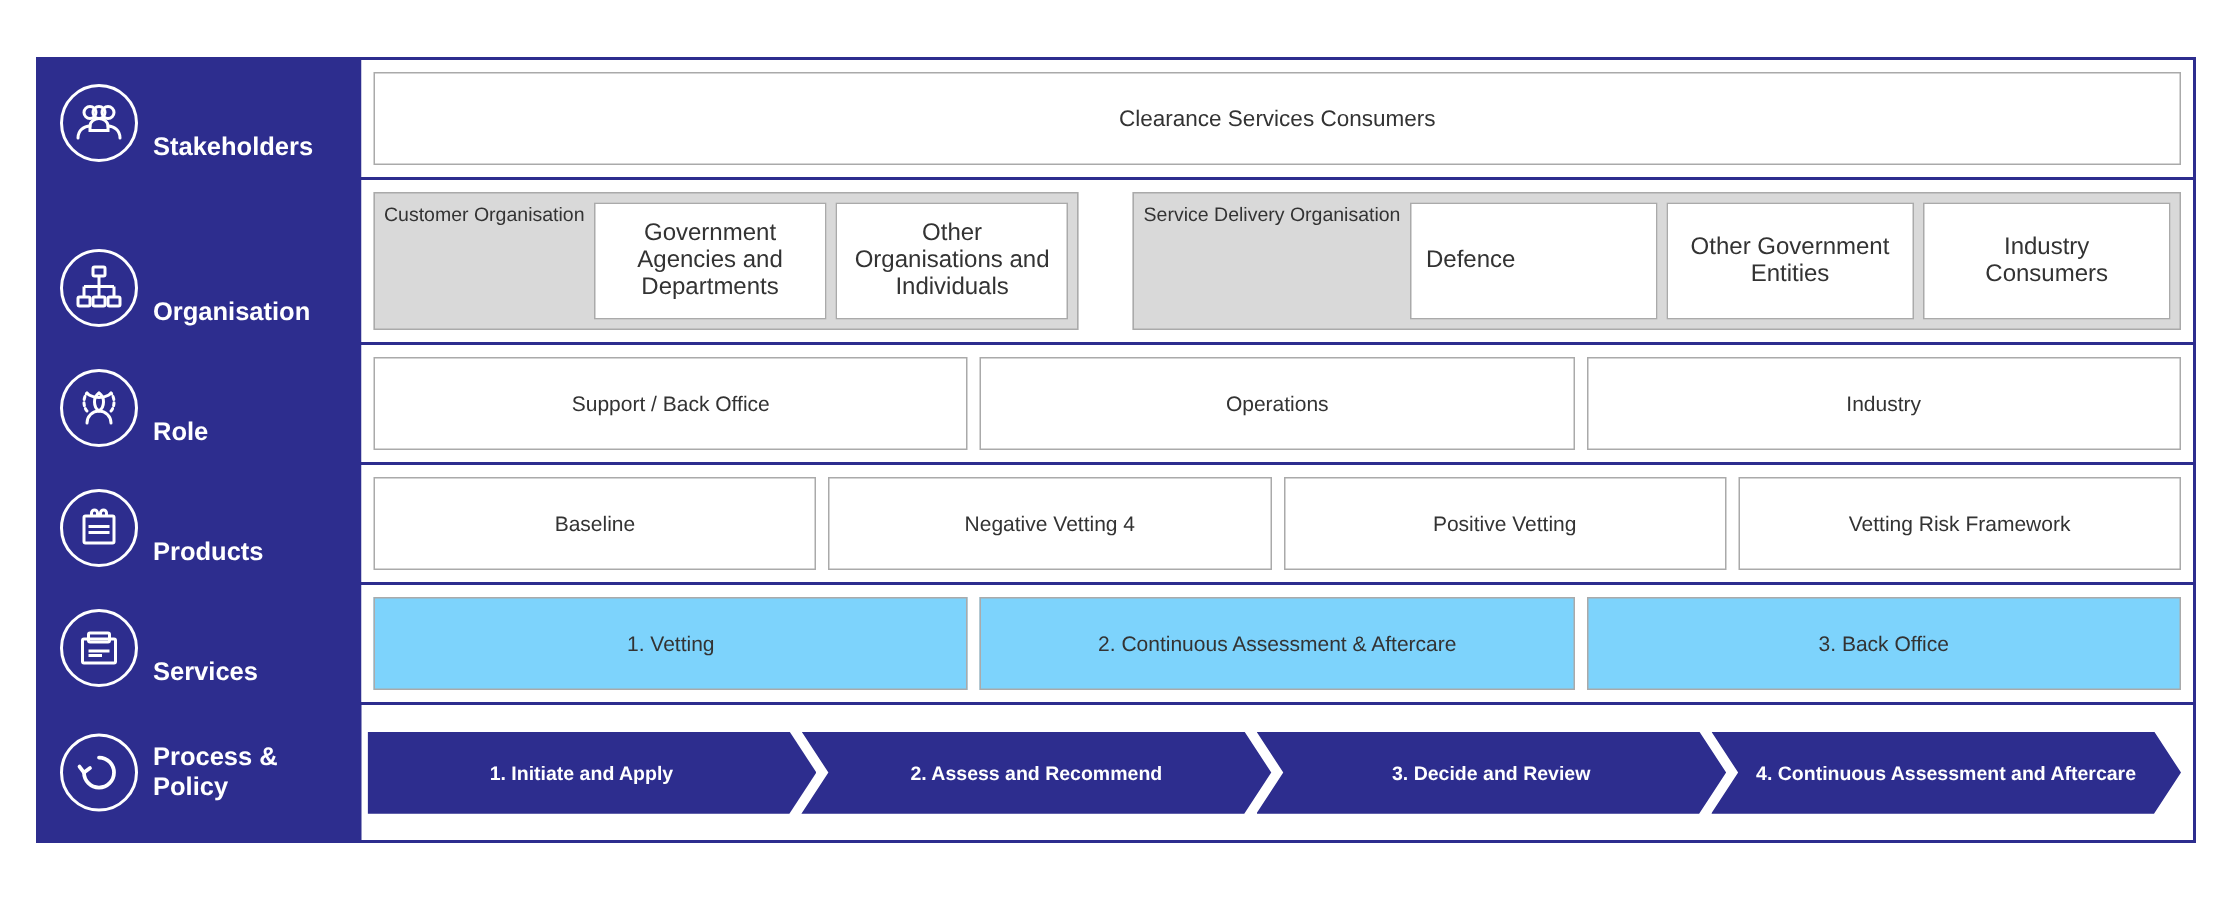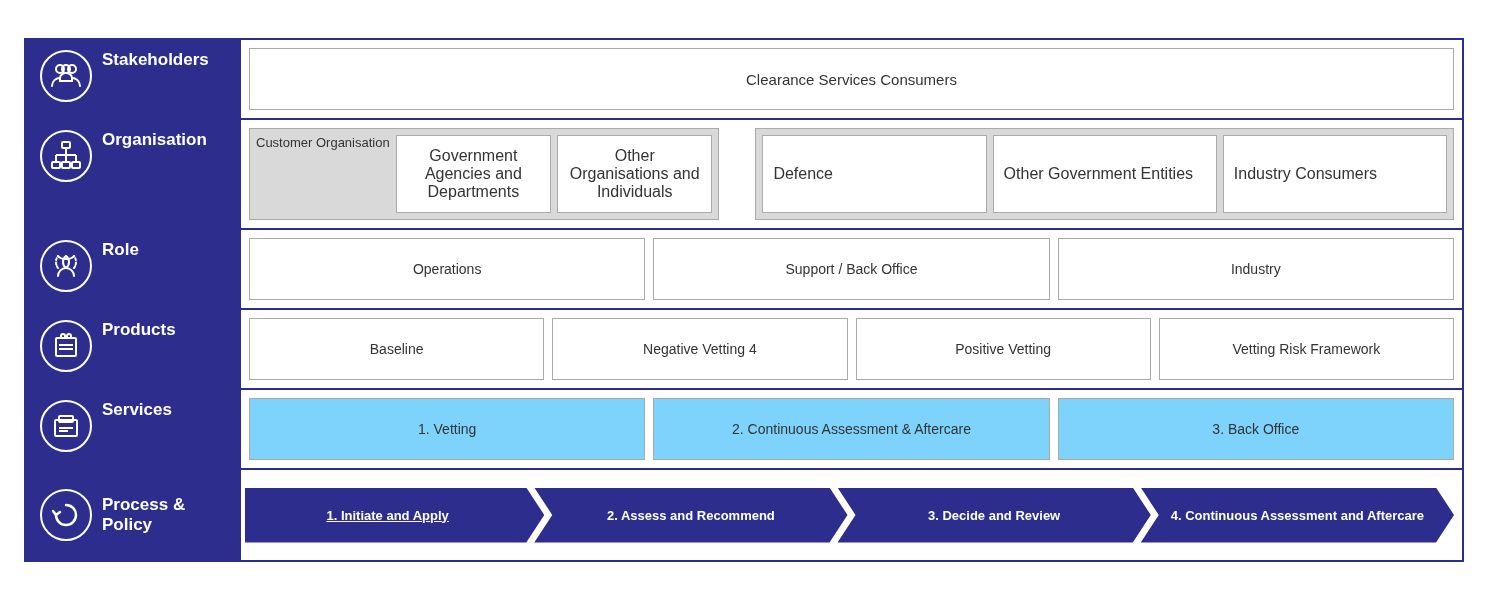--- a/index.html
+++ b/index.html
@@ -26,21 +26,21 @@
       border-bottom: none;
     }
     .row-header {
       background: #2d2d8e;
       color: #fff;
       font-weight: bold;
       font-size: 17px;
       width: 215px;
       min-width: 215px;
       display: flex;
-      align-items: flex-start;
+      align-items: flex-end;
       justify-content: flex-start;
       gap: 10px;
       padding: 10px 14px;
     }
     .row-header .icon-circle {
       width: 52px;
       height: 52px;
       border-radius: 50%;
       border: 2px solid #fff;
       display: flex;
@@ -171,21 +171,20 @@
       min-height: 55px;
       background: #2d2d8e;
       clip-path: polygon(0 0, calc(100% - 18px) 0, 100% 50%, calc(100% - 18px) 100%, 0 100%, 18px 50%);
       margin-left: -10px;
       padding: 8px 28px 8px 28px;
     }
     .process-arrow:first-child {
       clip-path: polygon(0 0, calc(100% - 18px) 0, 100% 50%, calc(100% - 18px) 100%, 0 100%);
       margin-left: 0;
       padding-left: 14px;
-      text-decoration: underline;
     }
     
     svg { display: block; }
   </style>
 </head>
 <body>
 
 <div class="diagram">
 
   <div class="row">
@@ -235,20 +234,21 @@
             </div>
             <div class="org-cell">
               <span>Other Organisations and Individuals</span>
             </div>
           </div>
         </div>
 
         <div class="org-spacer"></div>
 
         <div class="org-group" style="flex:3;">
+          <div class="org-group-title">Service Delivery Organisation</div>
           <div class="org-group-cells">
             <div class="org-cell">
               <span>Defence</span>
             </div>
             <div class="org-cell">
               <span>Other Government Entities</span>
             </div>
             <div class="org-cell">
               <span>Industry Consumers</span>
             </div>
@@ -267,24 +267,24 @@
           <path d="M18 20c0 0 3-2 3-6s-3-6-3-6" stroke="white" stroke-width="2" fill="none" stroke-linecap="round"></path>
           <path d="M10 8c0 0 2 3 8 3s8-3 8-3" stroke="white" stroke-width="2" fill="none" stroke-linecap="round"></path>
           <path d="M10 20c0 0-2-2-2-6s2-6 2-6" stroke="white" stroke-width="2" fill="none" stroke-linecap="round" stroke-dasharray="2 2"></path>
           <path d="M26 20c0 0 2-2 2-6s-2-6-2-6" stroke="white" stroke-width="2" fill="none" stroke-linecap="round" stroke-dasharray="2 2"></path>
         </svg>
       </div>
       <span>Role</span>
     </div>
     <div class="row-content">
       <div class="role-cell">
+        <span>Support / Back Office</span>
+      </div>
+      <div class="role-cell">
         <span>Operations</span>
-      </div>
-      <div class="role-cell">
-        <span>Support / Back Office</span>
       </div>
       <div class="role-cell">
         <span>Industry</span>
       </div>
     </div>
   </div>
 
   <div class="row">
     <div class="row-header">
       <div class="icon-circle">

